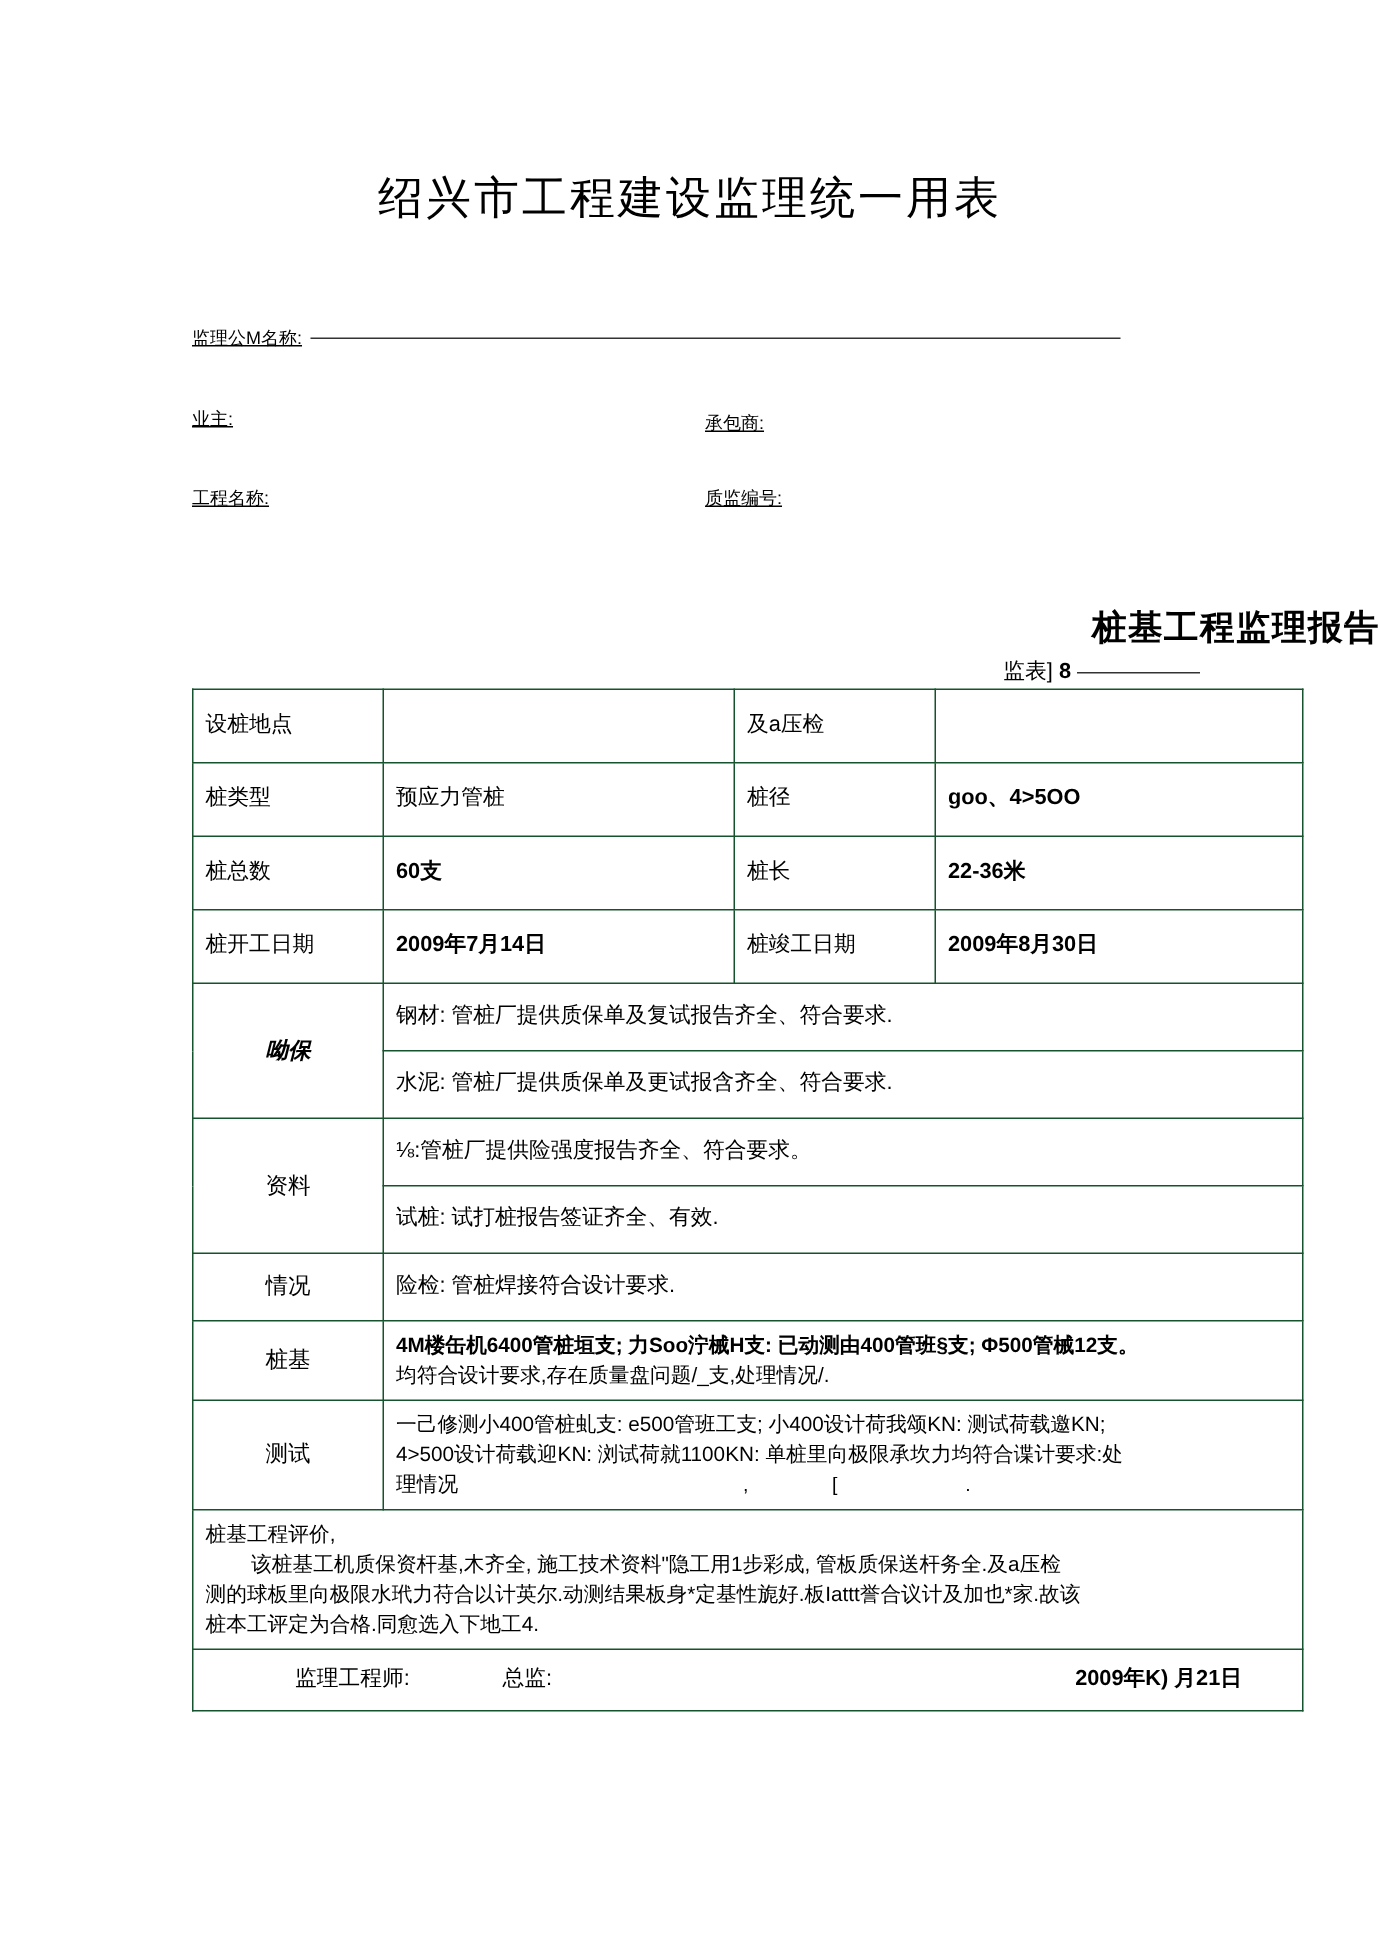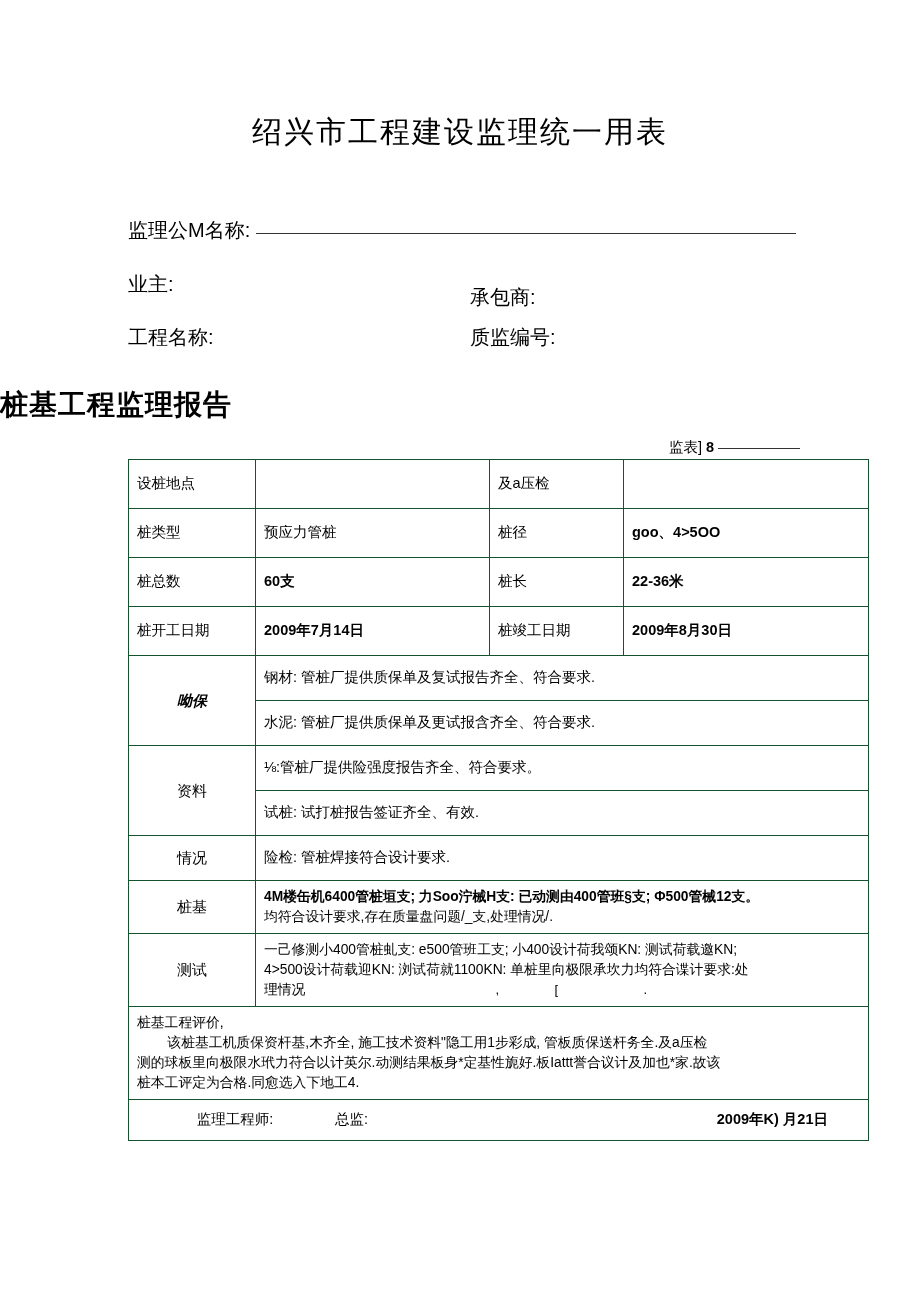--- a/index.html
+++ b/index.html
@@ -31,45 +31,46 @@
     width: 920px;
     text-align: center;
     font-size: 30px;
     letter-spacing: 2px;
     font-weight: normal;
   }
 
   
   .field-row {
     position: absolute;
-    font-size: 20px;
+    font-size: 12px;
     white-space: nowrap;
+    text-decoration: underline;
   }
   .field-company { left: 128px; top: 217px; }
   .field-company .rule {
     display: inline-block;
     width: 540px;
     border-bottom: 1px solid #333;
     margin-left: 6px;
     vertical-align: 3px;
     height: 0;
   }
   .field-owner     { left: 128px; top: 271px; }
-  .field-contractor{ left: 470px; top: 284px; }
+  .field-contractor{ left: 470px; top: 274px; }
   .field-project   { left: 128px; top: 324px; }
   .field-qnum      { left: 470px; top: 324px; }
 
   
   .report-title {
     position: absolute;
     left: 0;
-    top: 386px;
-    width: 920px;
-    text-align: left;
-    font-size: 28px;
+    top: 403px;
+    width: 920px;
+    text-align: right;
+    font-size: 23px;
     font-weight: bold;
     letter-spacing: 1px;
   }
 
   
   .form-no {
     position: absolute;
     right: 120px;
     top: 438px;
     font-size: 14.5px;

